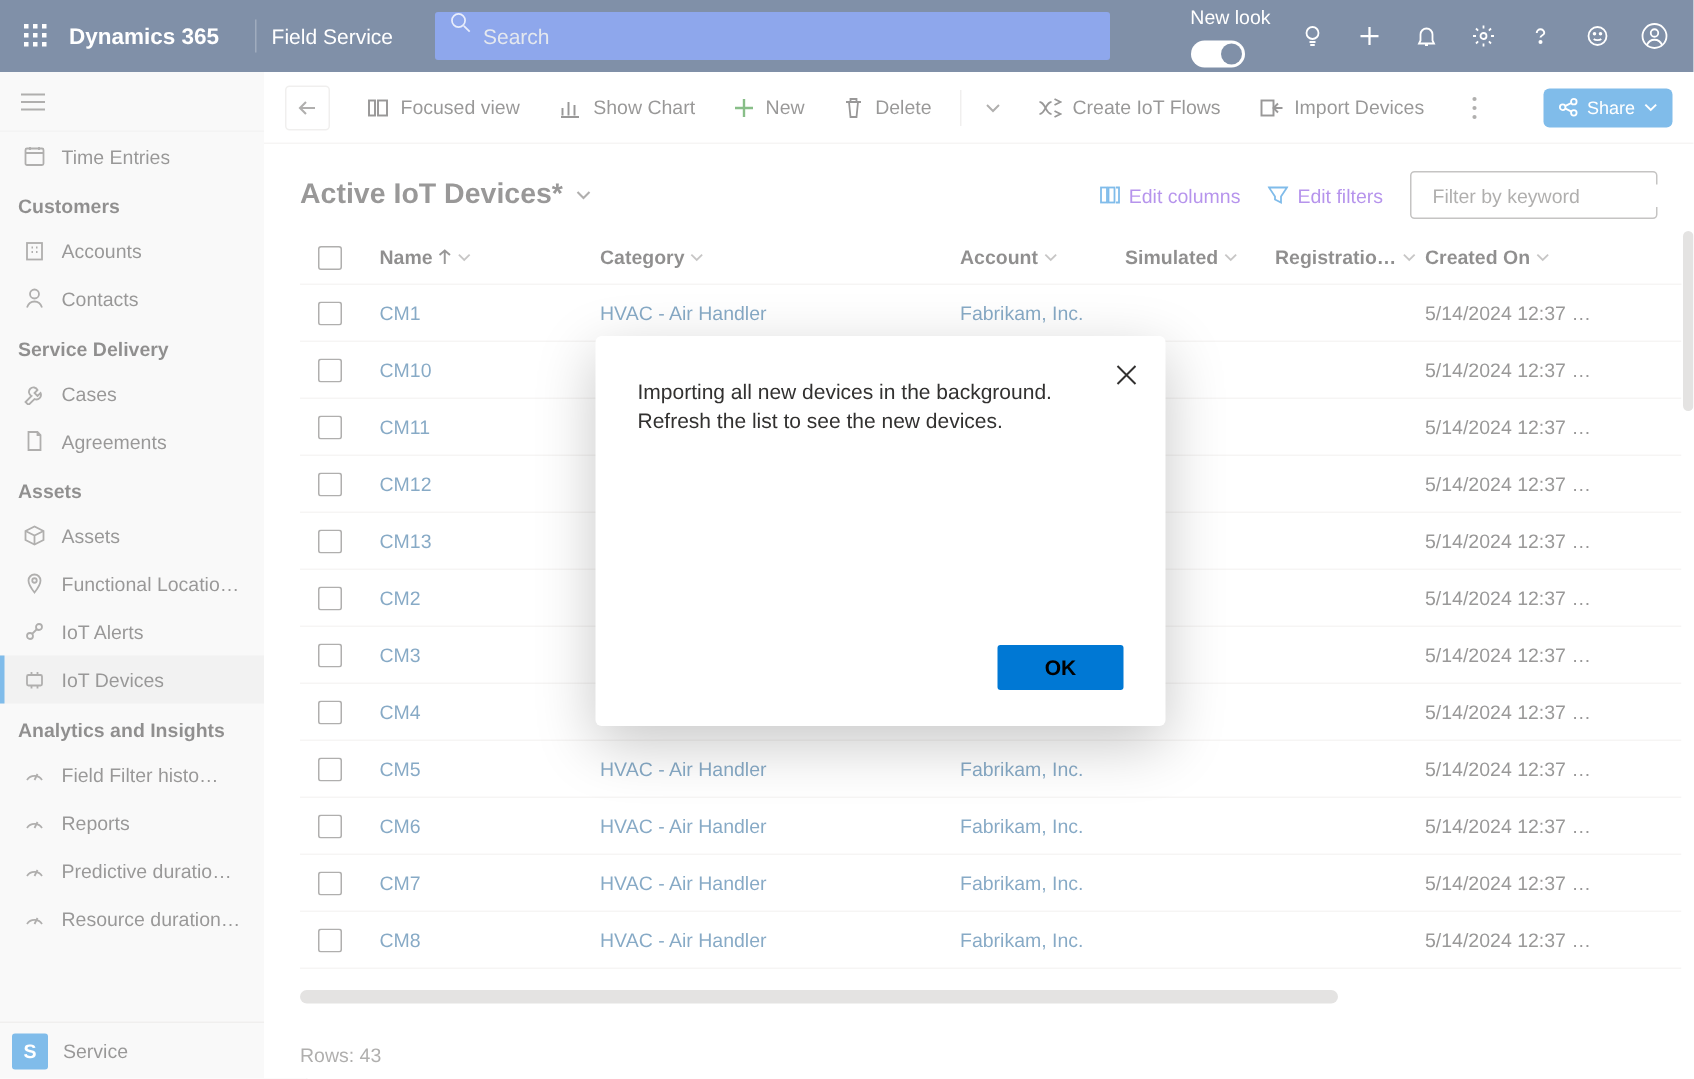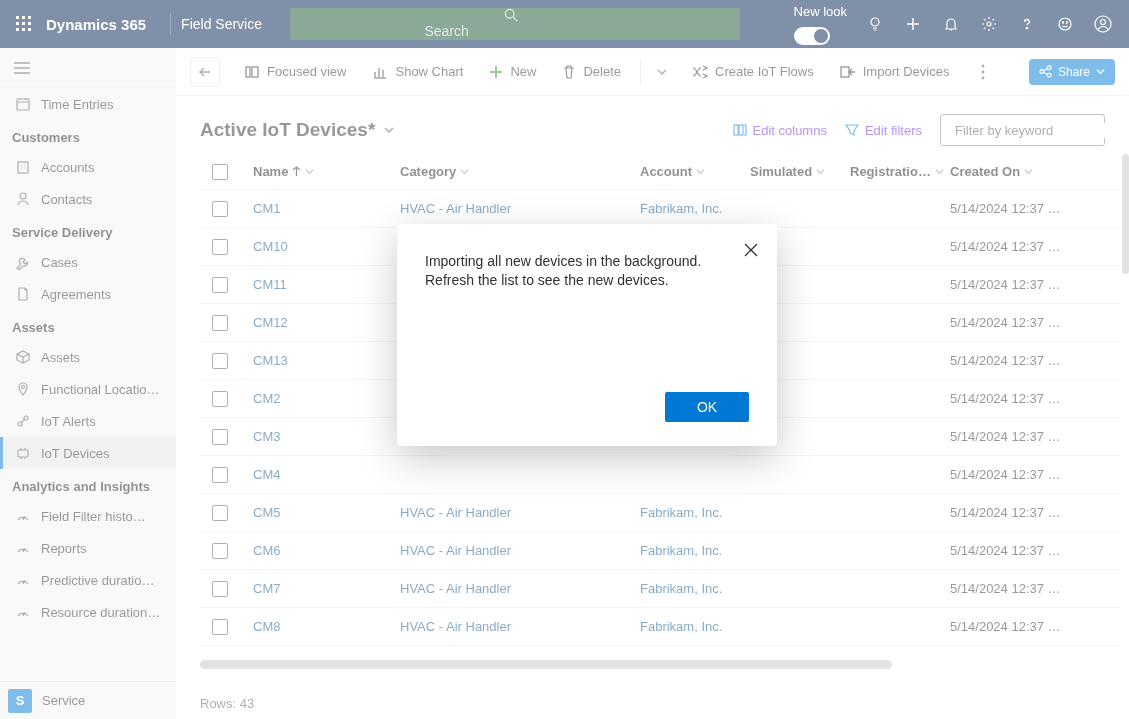--- a/index.html
+++ b/index.html
@@ -4,21 +4,21 @@
 <style>
 * { box-sizing: border-box; margin: 0; padding: 0; }
 body { font-family: "Segoe UI", Arial, sans-serif; font-size: 13px; color: #323130; background: #fff; width: 1129px; height: 719px; overflow: hidden; position: relative; }
 
 
 .topbar { height: 48px; background: #002050; color: #fff; display: flex; align-items: center; padding: 0 8px; }
 .waffle { width: 32px; display:flex; align-items:center; justify-content:center; }
 .brand { font-weight: 600; font-size: 15px; margin: 0 14px 0 6px; }
 .divider-v { width: 1px; height: 22px; background: rgba(255,255,255,0.25); margin: 0 10px; }
 .module { font-size: 14px; }
-.search-wrap { margin-left: 28px; width: 450px; height: 32px; background: #14532d; border-radius: 2px; display: flex; align-items: center; padding: 0 10px; flex-direction: column; }
+.search-wrap { margin-left: 28px; width: 450px; height: 32px; background: #1d4ed8; border-radius: 2px; display: flex; padding: 0 10px; }
 .search-wrap svg { margin-right: 8px; opacity: .8; }
 .search-wrap input { flex:1; background: transparent; border: none; outline: none; color: #fff; font-size: 14px; }
 .search-wrap input::placeholder { color: #c9d0dd; }
 .top-right { margin-left: auto; display: flex; align-items: center; gap: 18px; padding-right: 8px; }
 .newlook { display:flex; align-items:flex-start; gap:8px; font-size:13px;flex-direction:column; }
 .toggle { width: 36px; height: 18px; background: #fff; border-radius: 9px; position: relative; }
 .toggle::after { content:""; position:absolute; right:2px; top:2px; width:14px; height:14px; background:#002050; border-radius:50%; }
 .top-icon { width: 20px; height: 20px; display:flex; align-items:center; justify-content:center; cursor:pointer; }
 
 
@@ -76,21 +76,21 @@
 .hthumb { position:absolute; left:0; height:9px; width:76%; background:#c8c6c4; border-radius:5px; }
 
 .footer { height:32px; padding:0 24px; display:flex; align-items:center; color:#605e5c; font-size:13px; border-top:0; }
 
 
 .scrim { position:absolute; inset:0; background:rgba(255,255,255,0.5); }
 .modal { position:absolute; width:380px; left:397px; top:224px; background:#fff; border-radius:4px; box-shadow:0 12px 40px rgba(0,0,0,.22); padding:28px 28px 24px; }
 .modal-close { position:absolute; top:12px; right:12px; width:28px; height:28px; display:flex; align-items:center; justify-content:center; cursor:pointer; }
 .modal-body { font-size:14px; color:#323130; line-height:1.35; min-height:120px; }
 .modal-foot { display:flex; justify-content:flex-end; margin-top:20px; }
-.okbtn { background:#0078d4; color:#fef9c3; border:none; border-radius:2px; height:30px; min-width:84px; font-size:14px; font-weight:400; cursor:pointer; }
+.okbtn { background:#0078d4; color:#000000; border:none; border-radius:2px; height:30px; min-width:84px; font-size:14px; font-weight:700; cursor:pointer;margin-top:38px; }
 
 .ico { display:inline-flex; }
 </style>
 </head>
 <body>
 
 <div class="topbar">
   <span class="waffle">
     <svg width="16" height="16" viewBox="0 0 16 16">
         <g fill="#fff">

